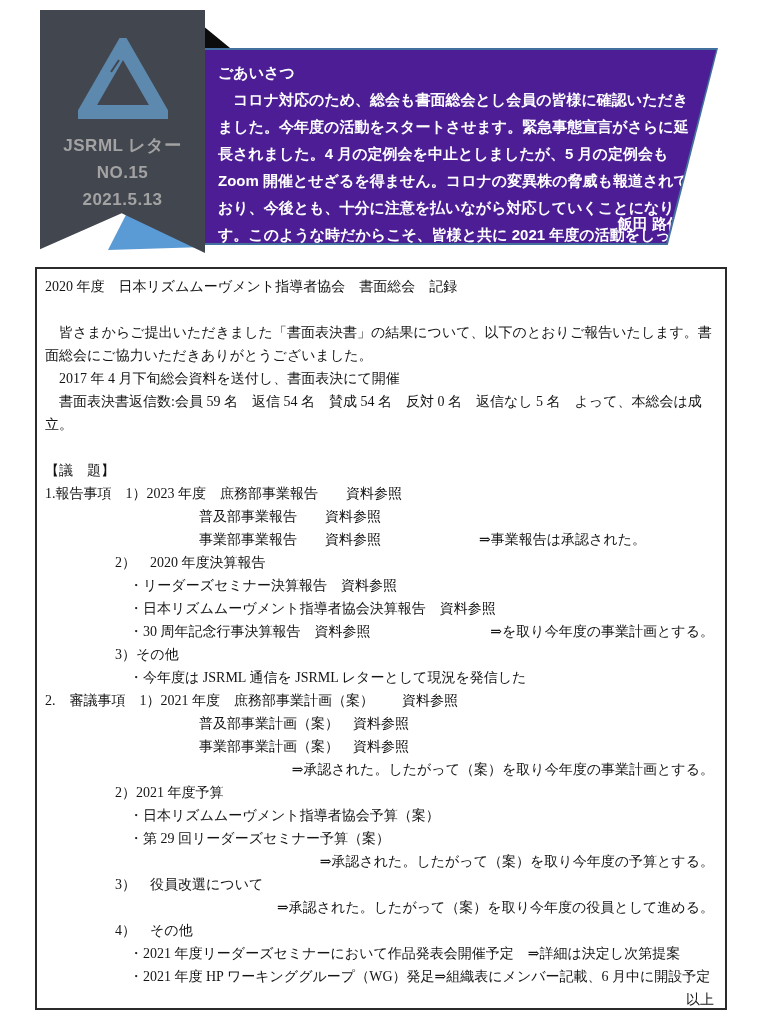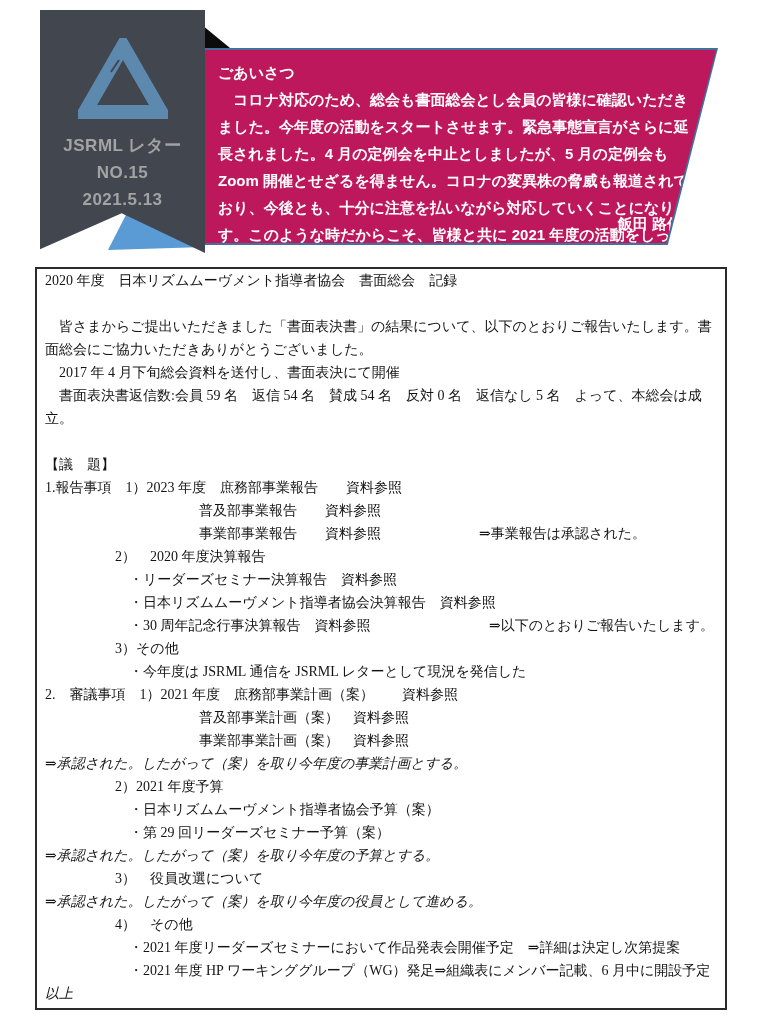--- a/index.html
+++ b/index.html
@@ -36,44 +36,44 @@
   }
 
   
   .greet-outer {
     position:absolute; left:195px; top:48px; width:523px; height:197px;
     background:#41719c; z-index:1;
     clip-path: polygon(0 0, 100% 0, 90.4% 100%, 0 100%);
   }
   .greet-inner {
     position:absolute; left:2px; top:2px; width:519px; height:193px;
-    background:#be185d;
+    background:#4c1d95;
     clip-path: polygon(0 0, 100% 0, 90.4% 100%, 0 100%);
     box-sizing:border-box; padding:9px 0 0 21px;
   }
   .greet-title, .greet-body {
     color:#ffffff; font-weight:600; font-size:15px; line-height:27px;
     width:482px; white-space:pre-wrap;
   }
   .greet-sig {
     position:absolute; right:34px; bottom:9px; color:#ffffff;
     font-weight:600; font-size:15px;
   }
 
   
   .record {
     position:absolute; left:35px; top:267px; width:692px; height:743px;
     border:2px solid #2b2b2b; box-sizing:border-box;
-    padding:0 11px 0 8px; z-index:0;
+    padding:6px 11px 0 8px; z-index:0;
     font-family:"Liberation Serif","DejaVu Serif",serif;
     font-size:14px; line-height:23px; color:#141414;
   }
   .rec-row { display:flex; white-space:pre-wrap; min-height:23px; }
   .rec-row .seg-right { margin-left:auto; text-align:right; }
-  .rec-row.align-right { justify-content:flex-start;font-style:italic; }
+  .rec-row.align-right { justify-content:flex-end; }
 </style>
 </head>
 <body>
 
 <div class="page">
 
   <div class="greet-outer">
     <div class="greet-inner">
       <div class="greet-title">ごあいさつ</div>
       <div class="greet-body">　コロナ対応のため、総会も書面総会とし会員の皆様に確認いただきました。今年度の活動をスタートさせます。緊急事態宣言がさらに延長されました。4 月の定例会を中止としましたが、5 月の定例会も Zoom 開催とせざるを得ません。コロナの変異株の脅威も報道されており、今後とも、十分に注意を払いながら対応していくことになります。このような時だからこそ、皆様と共に 2021 年度の活動をしっかりと進めていきたいと考えています。</div>
@@ -161,21 +161,21 @@
         
       </div>
 
       <div class="rec-row">
         <span class="seg-left">　　　　　　・日本リズムムーヴメント指導者協会決算報告　資料参照</span>
         
       </div>
 
       <div class="rec-row">
         <span class="seg-left">　　　　　　・30 周年記念行事決算報告　資料参照</span>
-        <span class="seg-right">⇒以下のとおりご報告いたします。</span>
+        <span class="seg-right">⇒を取り今年度の事業計画とする。</span>
       </div>
 
       <div class="rec-row">
         <span class="seg-left">　　　　　3）その他</span>
         
       </div>
 
       <div class="rec-row">
         <span class="seg-left">　　　　　　・今年度は JSRML 通信を JSRML レターとして現況を発信した</span>
         

